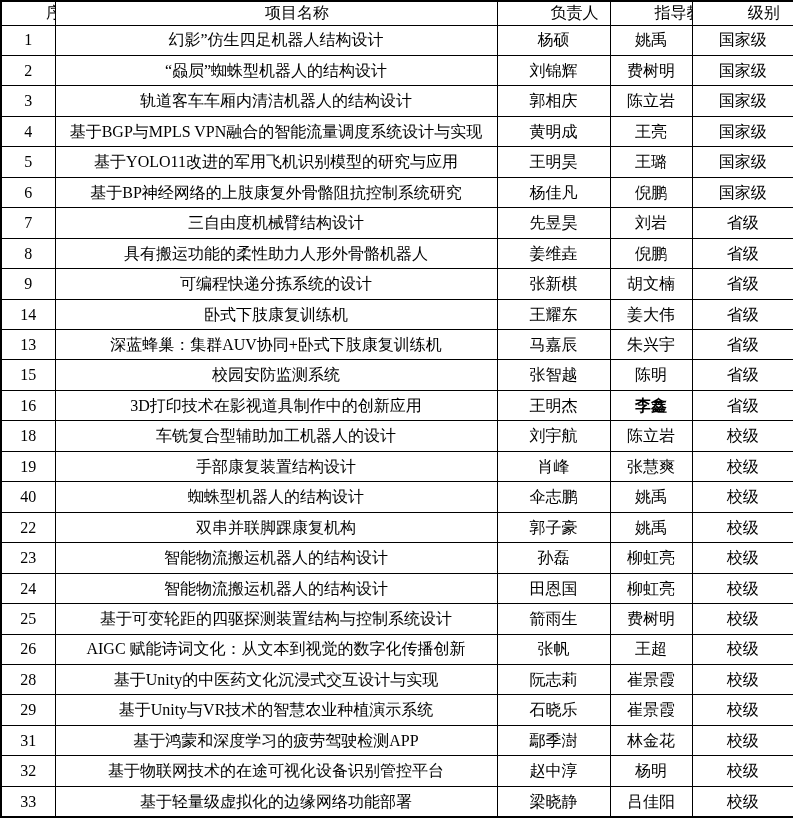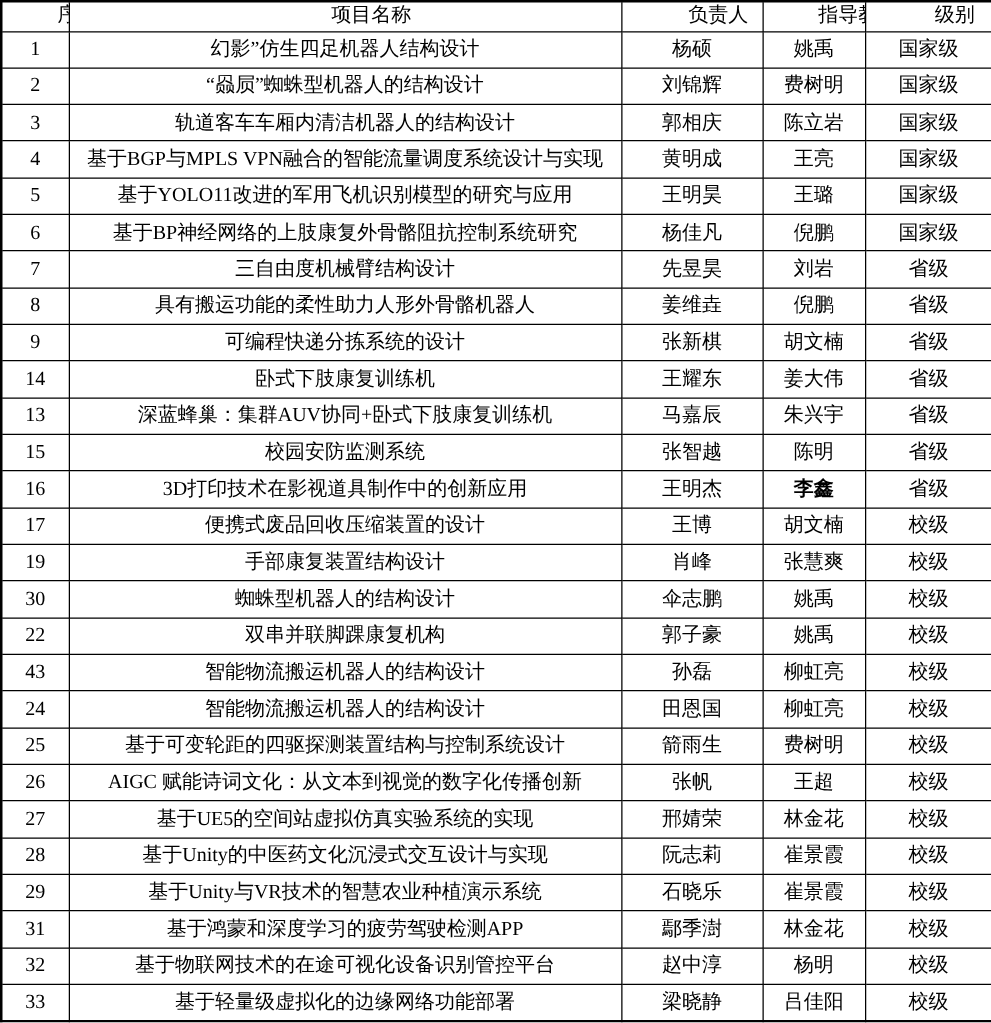--- a/index.html
+++ b/index.html
@@ -143,49 +143,49 @@
         <td>省级</td>
       </tr>
       <tr>
         <td>16</td>
         <td>3D打印技术在影视道具制作中的创新应用</td>
         <td>王明杰</td>
         <td class="bold">李鑫</td>
         <td>省级</td>
       </tr>
       <tr>
-        <td>17</td>
-        <td>便携式废品回收压缩装置的设计</td>
-        <td>王博</td>
-        <td>胡文楠</td>
+        <td>18</td>
+        <td>车铣复合型辅助加工机器人的设计</td>
+        <td>刘宇航</td>
+        <td>陈立岩</td>
         <td>校级</td>
       </tr>
       <tr>
         <td>19</td>
         <td>手部康复装置结构设计</td>
         <td>肖峰</td>
         <td>张慧爽</td>
         <td>校级</td>
       </tr>
       <tr>
-        <td>30</td>
+        <td>40</td>
         <td>蜘蛛型机器人的结构设计</td>
         <td>伞志鹏</td>
         <td>姚禹</td>
         <td>校级</td>
       </tr>
       <tr>
         <td>22</td>
         <td>双串并联脚踝康复机构</td>
         <td>郭子豪</td>
         <td>姚禹</td>
         <td>校级</td>
       </tr>
       <tr>
-        <td>43</td>
+        <td>23</td>
         <td>智能物流搬运机器人的结构设计</td>
         <td>孙磊</td>
         <td>柳虹亮</td>
         <td>校级</td>
       </tr>
       <tr>
         <td>24</td>
         <td>智能物流搬运机器人的结构设计</td>
         <td>田恩国</td>
         <td>柳虹亮</td>
@@ -199,27 +199,20 @@
         <td>校级</td>
       </tr>
       <tr>
         <td>26</td>
         <td>AIGC 赋能诗词文化：从文本到视觉的数字化传播创新</td>
         <td>张帆</td>
         <td>王超</td>
         <td>校级</td>
       </tr>
       <tr>
-        <td>27</td>
-        <td>基于UE5的空间站虚拟仿真实验系统的实现</td>
-        <td>邢婧荣</td>
-        <td>林金花</td>
-        <td>校级</td>
-      </tr>
-      <tr>
         <td>28</td>
         <td>基于Unity的中医药文化沉浸式交互设计与实现</td>
         <td>阮志莉</td>
         <td>崔景霞</td>
         <td>校级</td>
       </tr>
       <tr>
         <td>29</td>
         <td>基于Unity与VR技术的智慧农业种植演示系统</td>
         <td>石晓乐</td>

